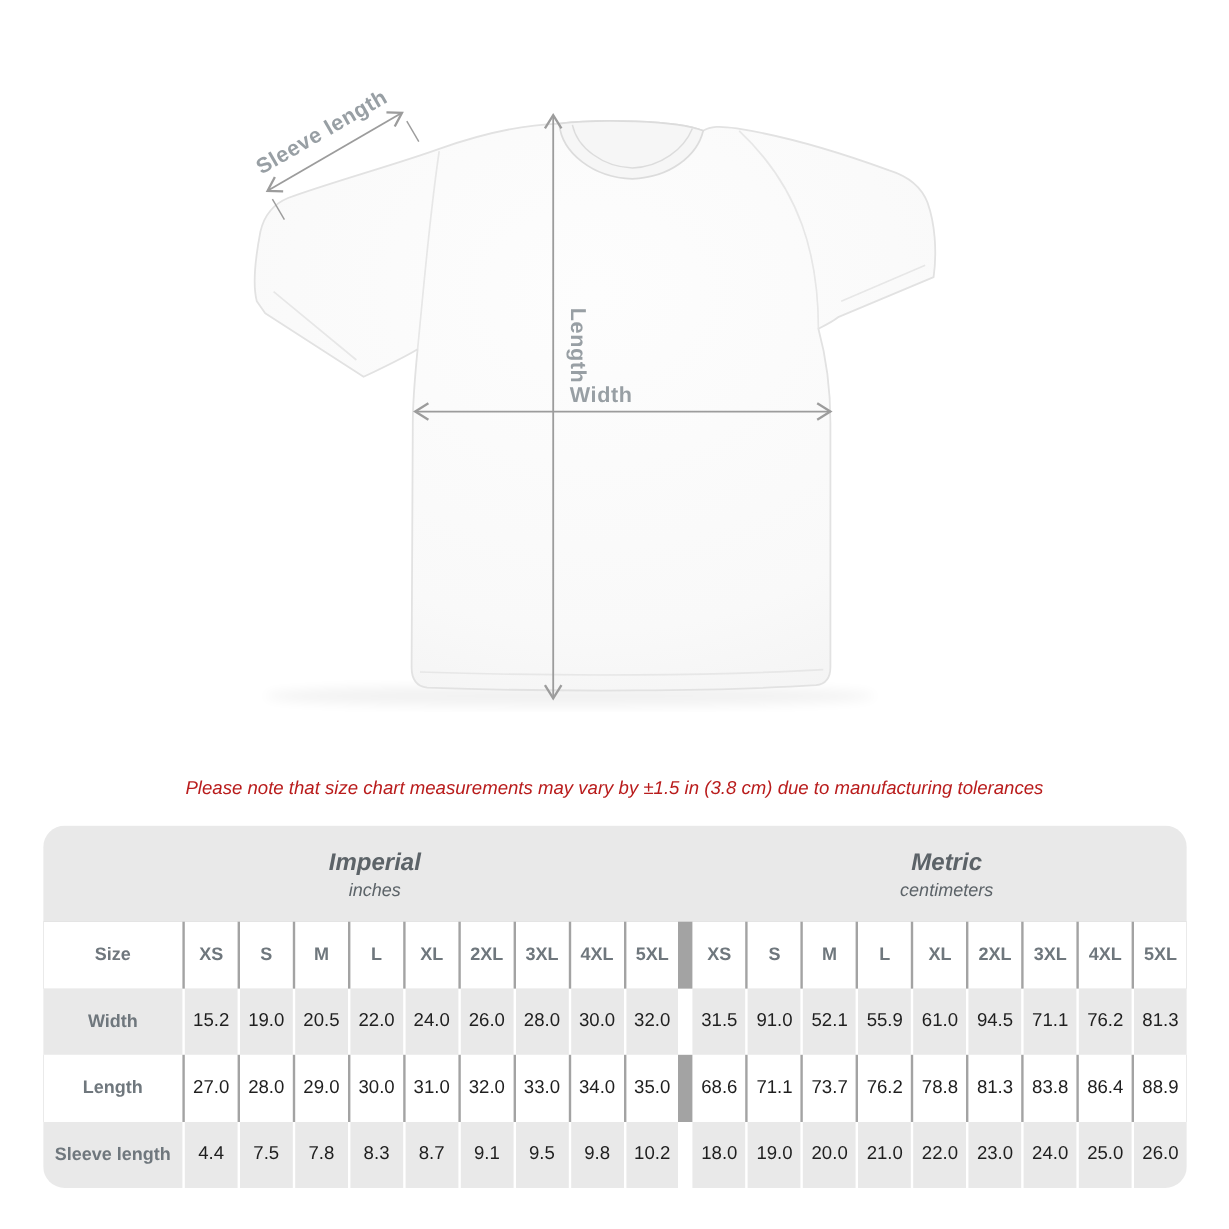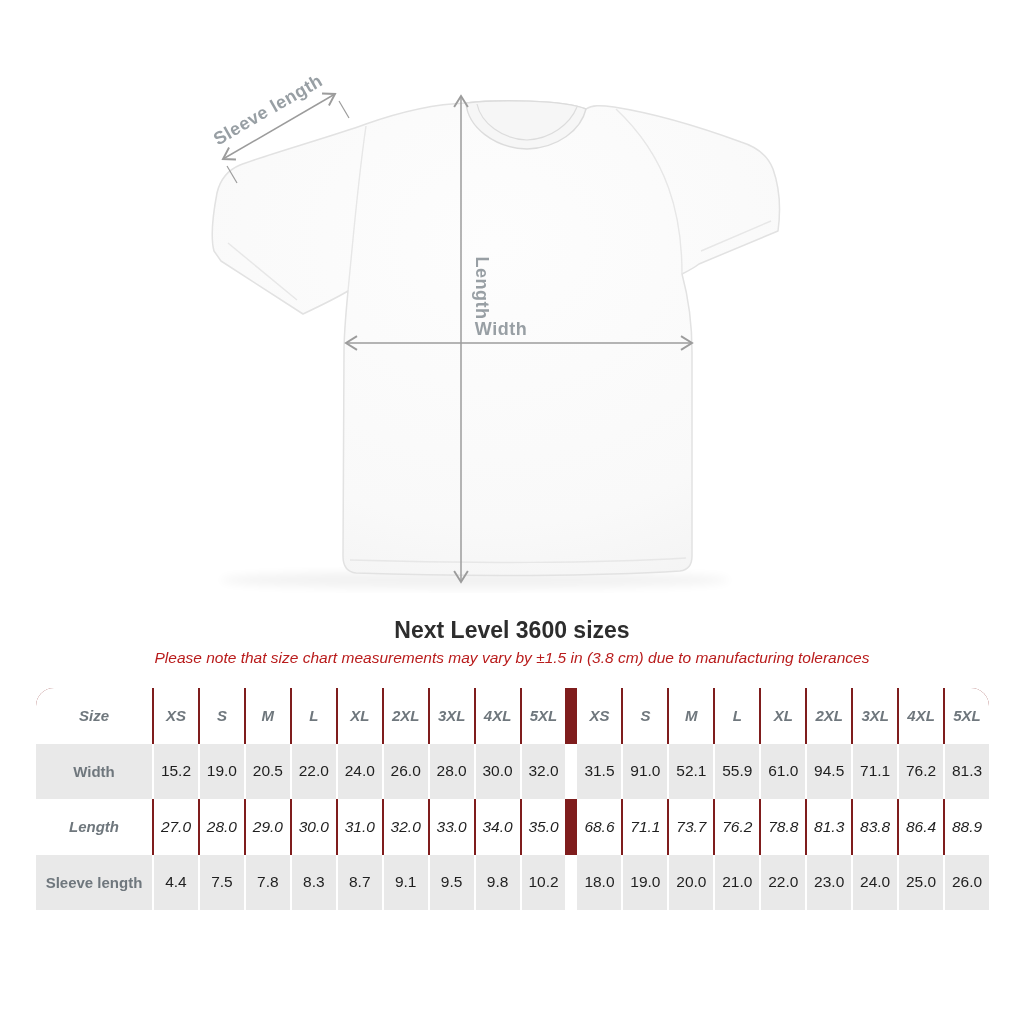--- a/index.html
+++ b/index.html
@@ -14,21 +14,21 @@
   .size-table{position:absolute;top:688px;left:36px;width:953px;height:302px;
               border-radius:18px;overflow:hidden;}
   .band{height:80px;background:#e9e9e9;display:flex;}
   .band-cell{display:flex;flex-direction:column;align-items:center;justify-content:center;gap:3px;padding-top:2px;}
   .band-cell.imperial{width:58%;}
   .band-cell.metric{width:42%;}
   .band-title{font-size:20px;font-weight:bold;font-style:italic;color:#5c6368;}
   .band-unit{font-size:15px;font-style:italic;color:#5c6368;}
   .trow{display:grid;grid-template-columns:116px repeat(9,1fr) 8px repeat(9,1fr);
         column-gap:2px;height:55.5px;}
-  .row-light{background:#7f1d1d;font-style:italic;}
+  .row-light{background:#a3a3a3;}
   .row-light .cell{background:#ffffff;}
   .row-gray{background:#ffffff;}
   .row-gray .cell{background:#e9e9e9;}
   .cell{display:flex;align-items:center;justify-content:center;
         font-size:15.5px;color:#1f1f1f;}
   .cell.lbl,.cell.szh{font-weight:bold;color:#6f777d;font-size:15px;}
   .spacer{background:transparent;}
 </style>
 </head>
 <body>
@@ -93,24 +93,33 @@
       <line x1="339" y1="101" x2="349" y2="118" stroke-width="1.2"></line>
       <line x1="461" y1="96" x2="461" y2="582" marker-start="url(#ah)" marker-end="url(#ah)"></line>
       <line x1="346" y1="343" x2="692" y2="343" marker-start="url(#ah)" marker-end="url(#ah)"></line>
     </g>
 
     <text class="dim-label" text-anchor="middle" transform="translate(271,115) rotate(-30)">Sleeve length</text>
     <text class="dim-label" text-anchor="middle" transform="translate(476,288) rotate(90)">Length</text>
     <text class="dim-label" text-anchor="middle" x="501" y="335">Width</text>
   </svg>
 
-  <div class="page-title">Next Level 3600 sizes</div>
   <div class="page-subtitle">Please note that size chart measurements may vary by ±1.5 in (3.8 cm) due to manufacturing tolerances</div>
 
   <div class="size-table">
+    <div class="band">
+      <div class="band-cell imperial">
+        <div class="band-title">Imperial</div>
+        <div class="band-unit">inches</div>
+      </div>
+      <div class="band-cell metric">
+        <div class="band-title">Metric</div>
+        <div class="band-unit">centimeters</div>
+      </div>
+    </div>
 
     <div class="trow row-light" id="sizesRow">
       <div class="cell lbl">Size</div>
 
     <div class="cell szh">XS</div>
         <div class="cell szh">S</div>
         <div class="cell szh">M</div>
         <div class="cell szh">L</div>
         <div class="cell szh">XL</div>
         <div class="cell szh">2XL</div>

